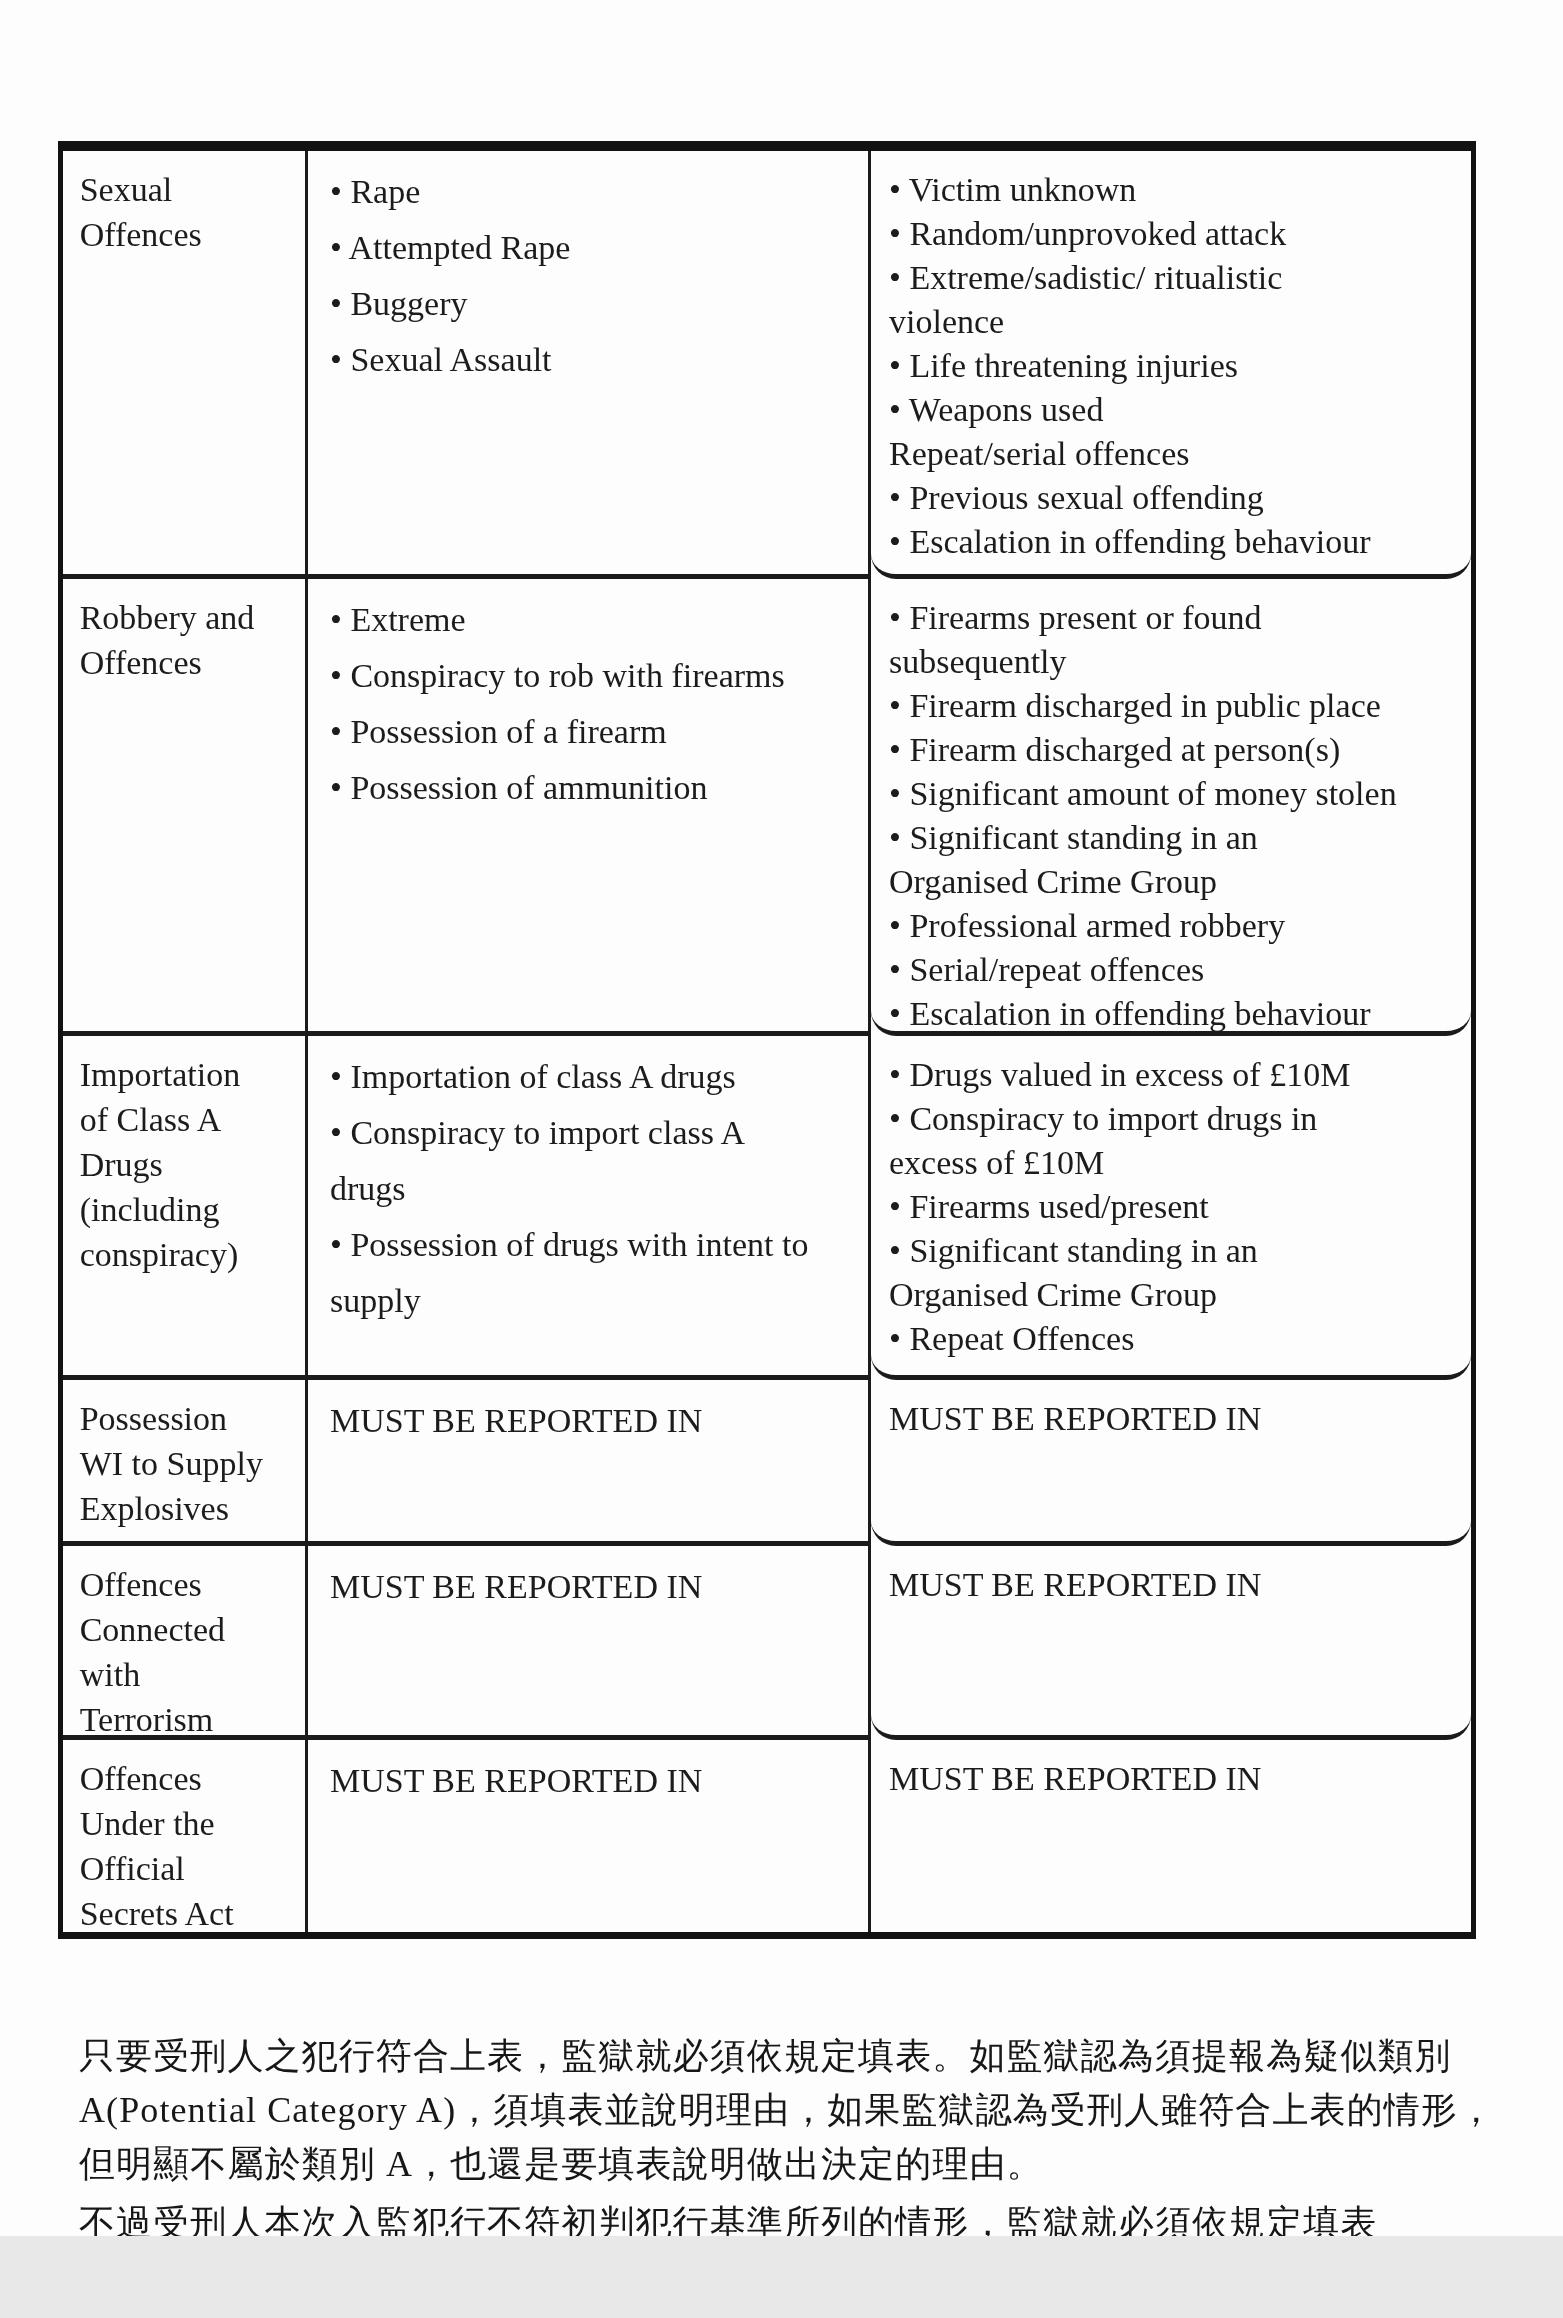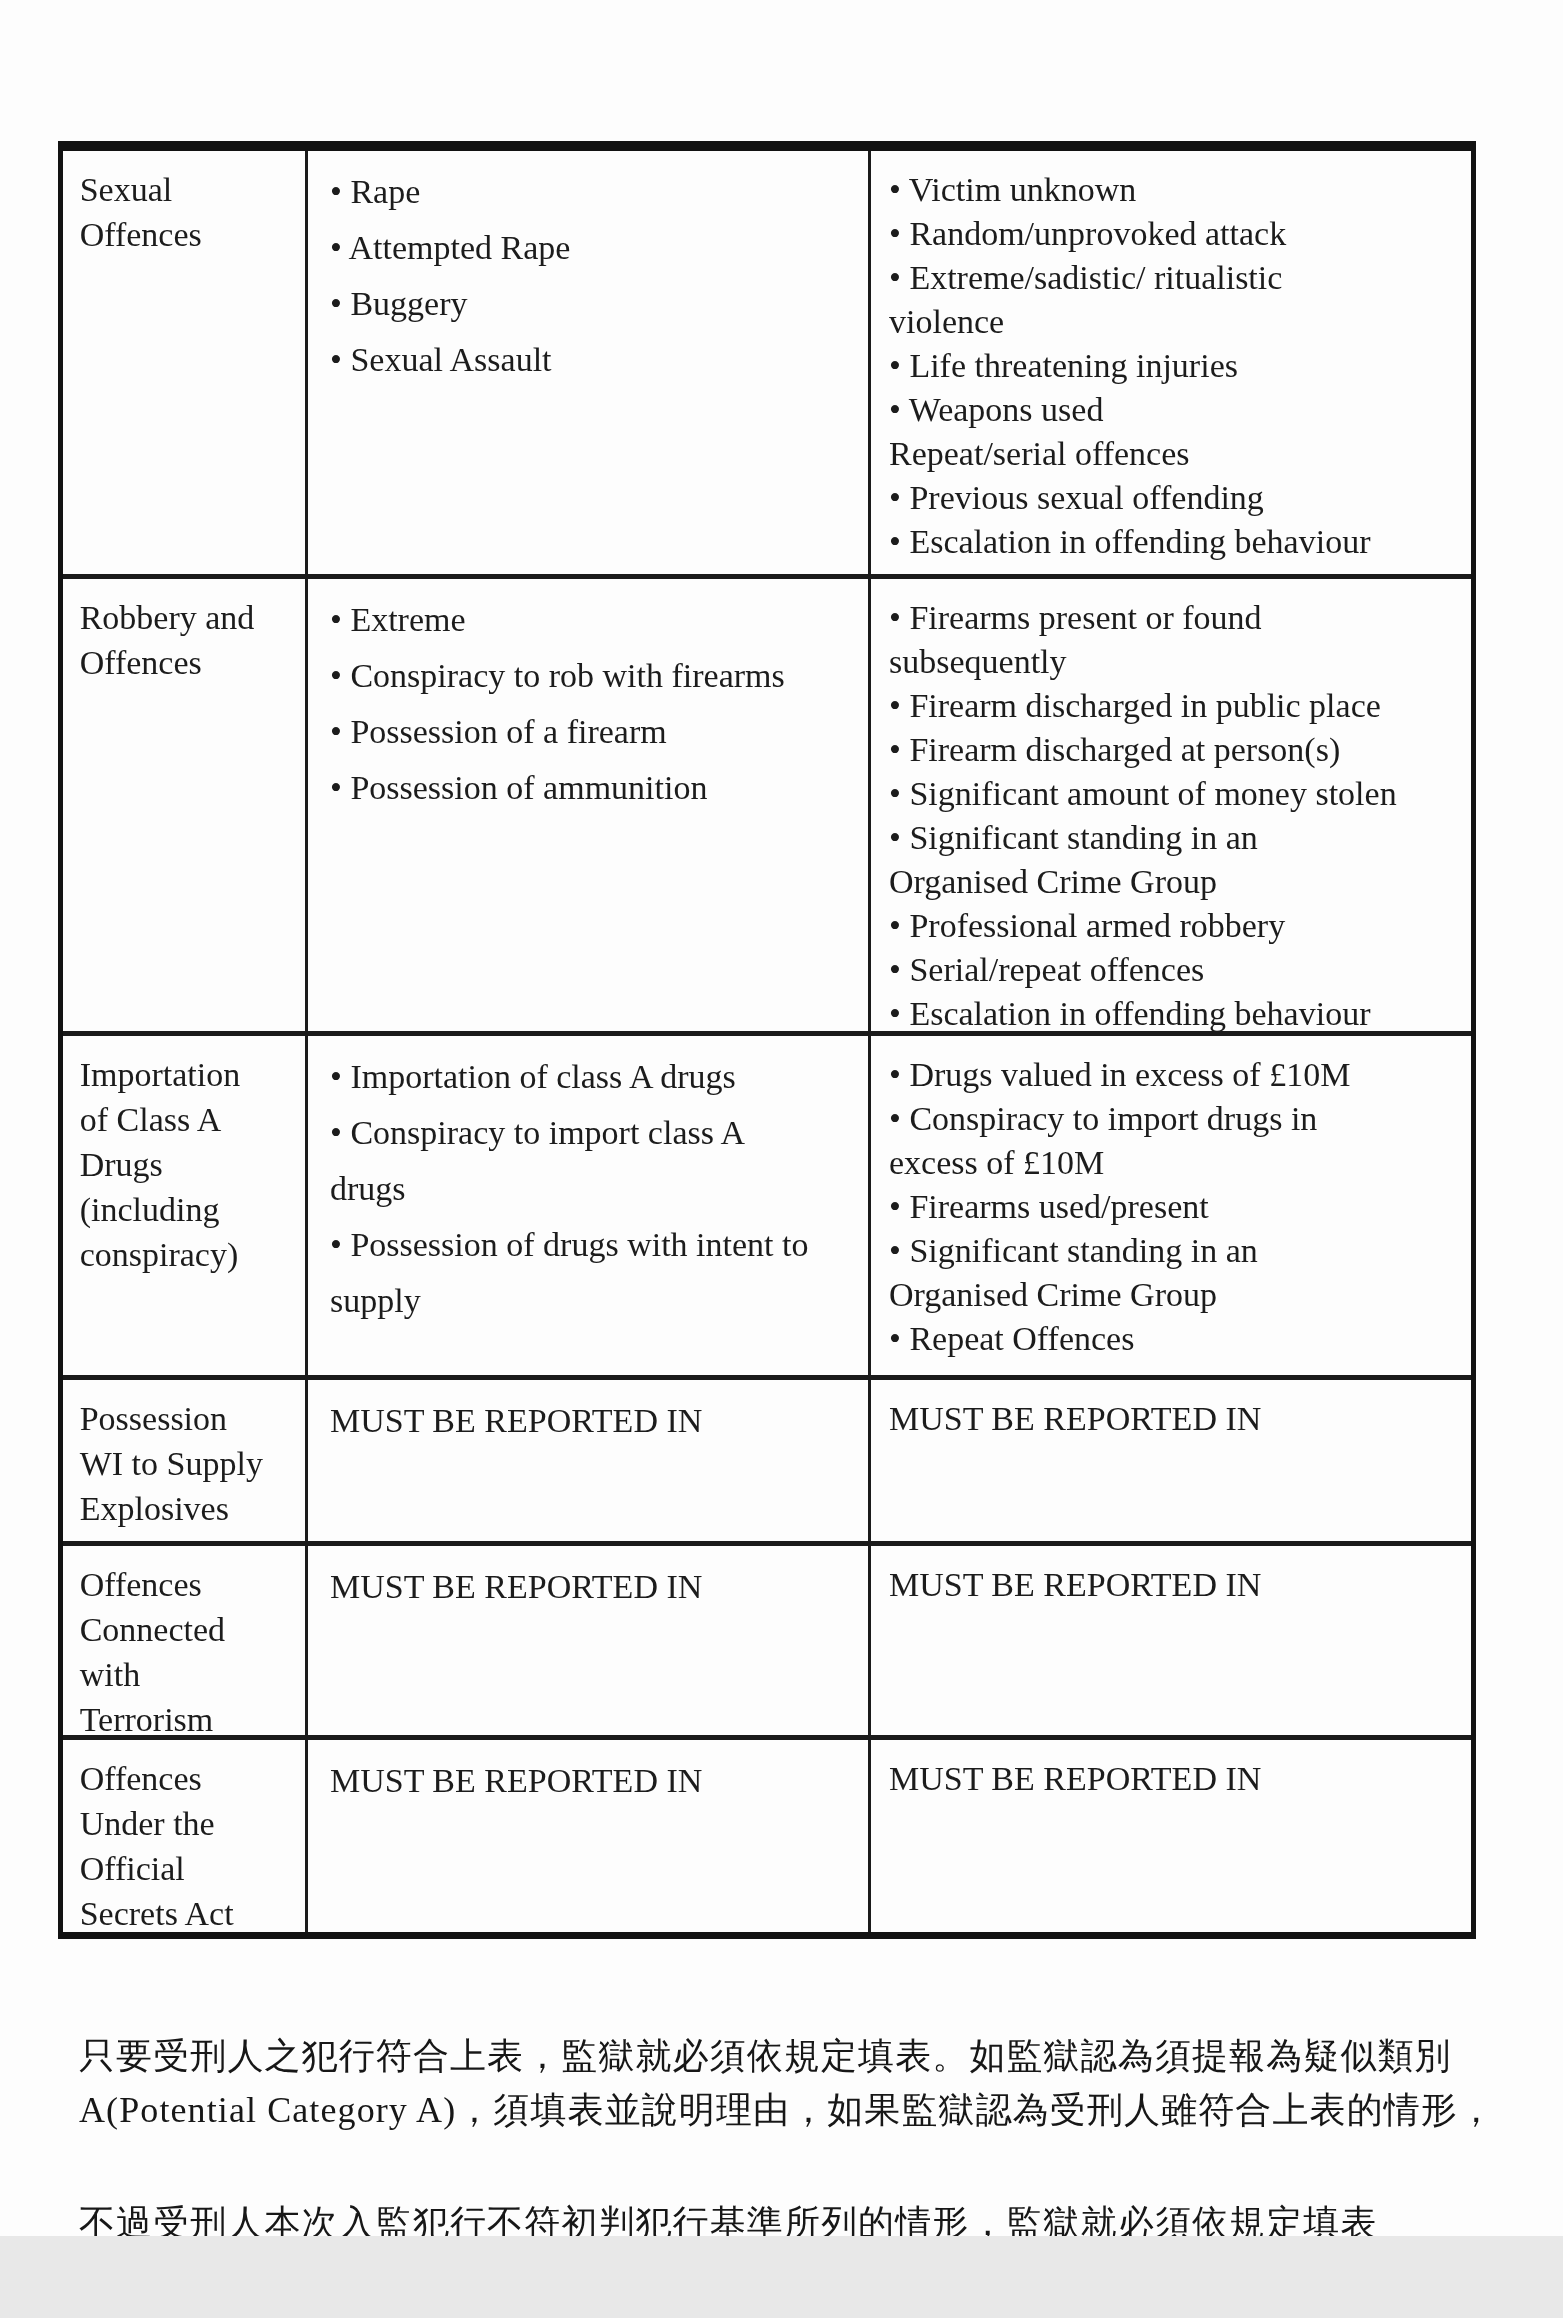--- a/index.html
+++ b/index.html
@@ -21,21 +21,21 @@
     border-color:#121212;
     border-width:10px 5px 7.8px 5px;
     background:#fdfdfd;
   }
   .cell {
     box-sizing:border-box;
     border-right:3.9px solid #1b1b1b;
     border-bottom:5px solid #1b1b1b;
     overflow:hidden;
   }
-  .cell.col3 { border-right:none; }
+  .cell.col3 { border-right:none;border-radius:25px; }
   .cell.last-row { border-bottom:none; }
   .cell .line { white-space:nowrap; }
   .cat {
     padding:15.6px 10px 0 16.7px;
     font-size:34px; line-height:45px;
   }
   .off {
     padding:13.4px 15.6px 0 22px;
     font-size:34px; line-height:56px;
   }
@@ -158,19 +158,20 @@
         <div class="line">MUST BE REPORTED IN</div>
       </div>
       <div class="cell ind col3 last-row">
         <div class="line">MUST BE REPORTED IN</div>
       </div>
     </div>
 
   <div class="notes-para" id="para1">
       <div class="line">只要受刑人之犯行符合上表，監獄就必須依規定填表。如監獄認為須提報為疑似類別</div>
       <div class="line">A(Potential Category A)，須填表並說明理由，如果監獄認為受刑人雖符合上表的情形，</div>
+      <div class="line">但明顯不屬於類別 A，也還是要填表說明做出決定的理由。</div>
     </div>
   <div class="notes-para" id="para2">
       <div class="line">不過受刑人本次入監犯行不符初判犯行基準所列的情形，監獄就必須依規定填表</div>
       <div class="line">「疑似類別 A」。受刑人有下面的情形，也可能需要提報：</div>
     </div>
 </div>
 
 
 </body></html>

